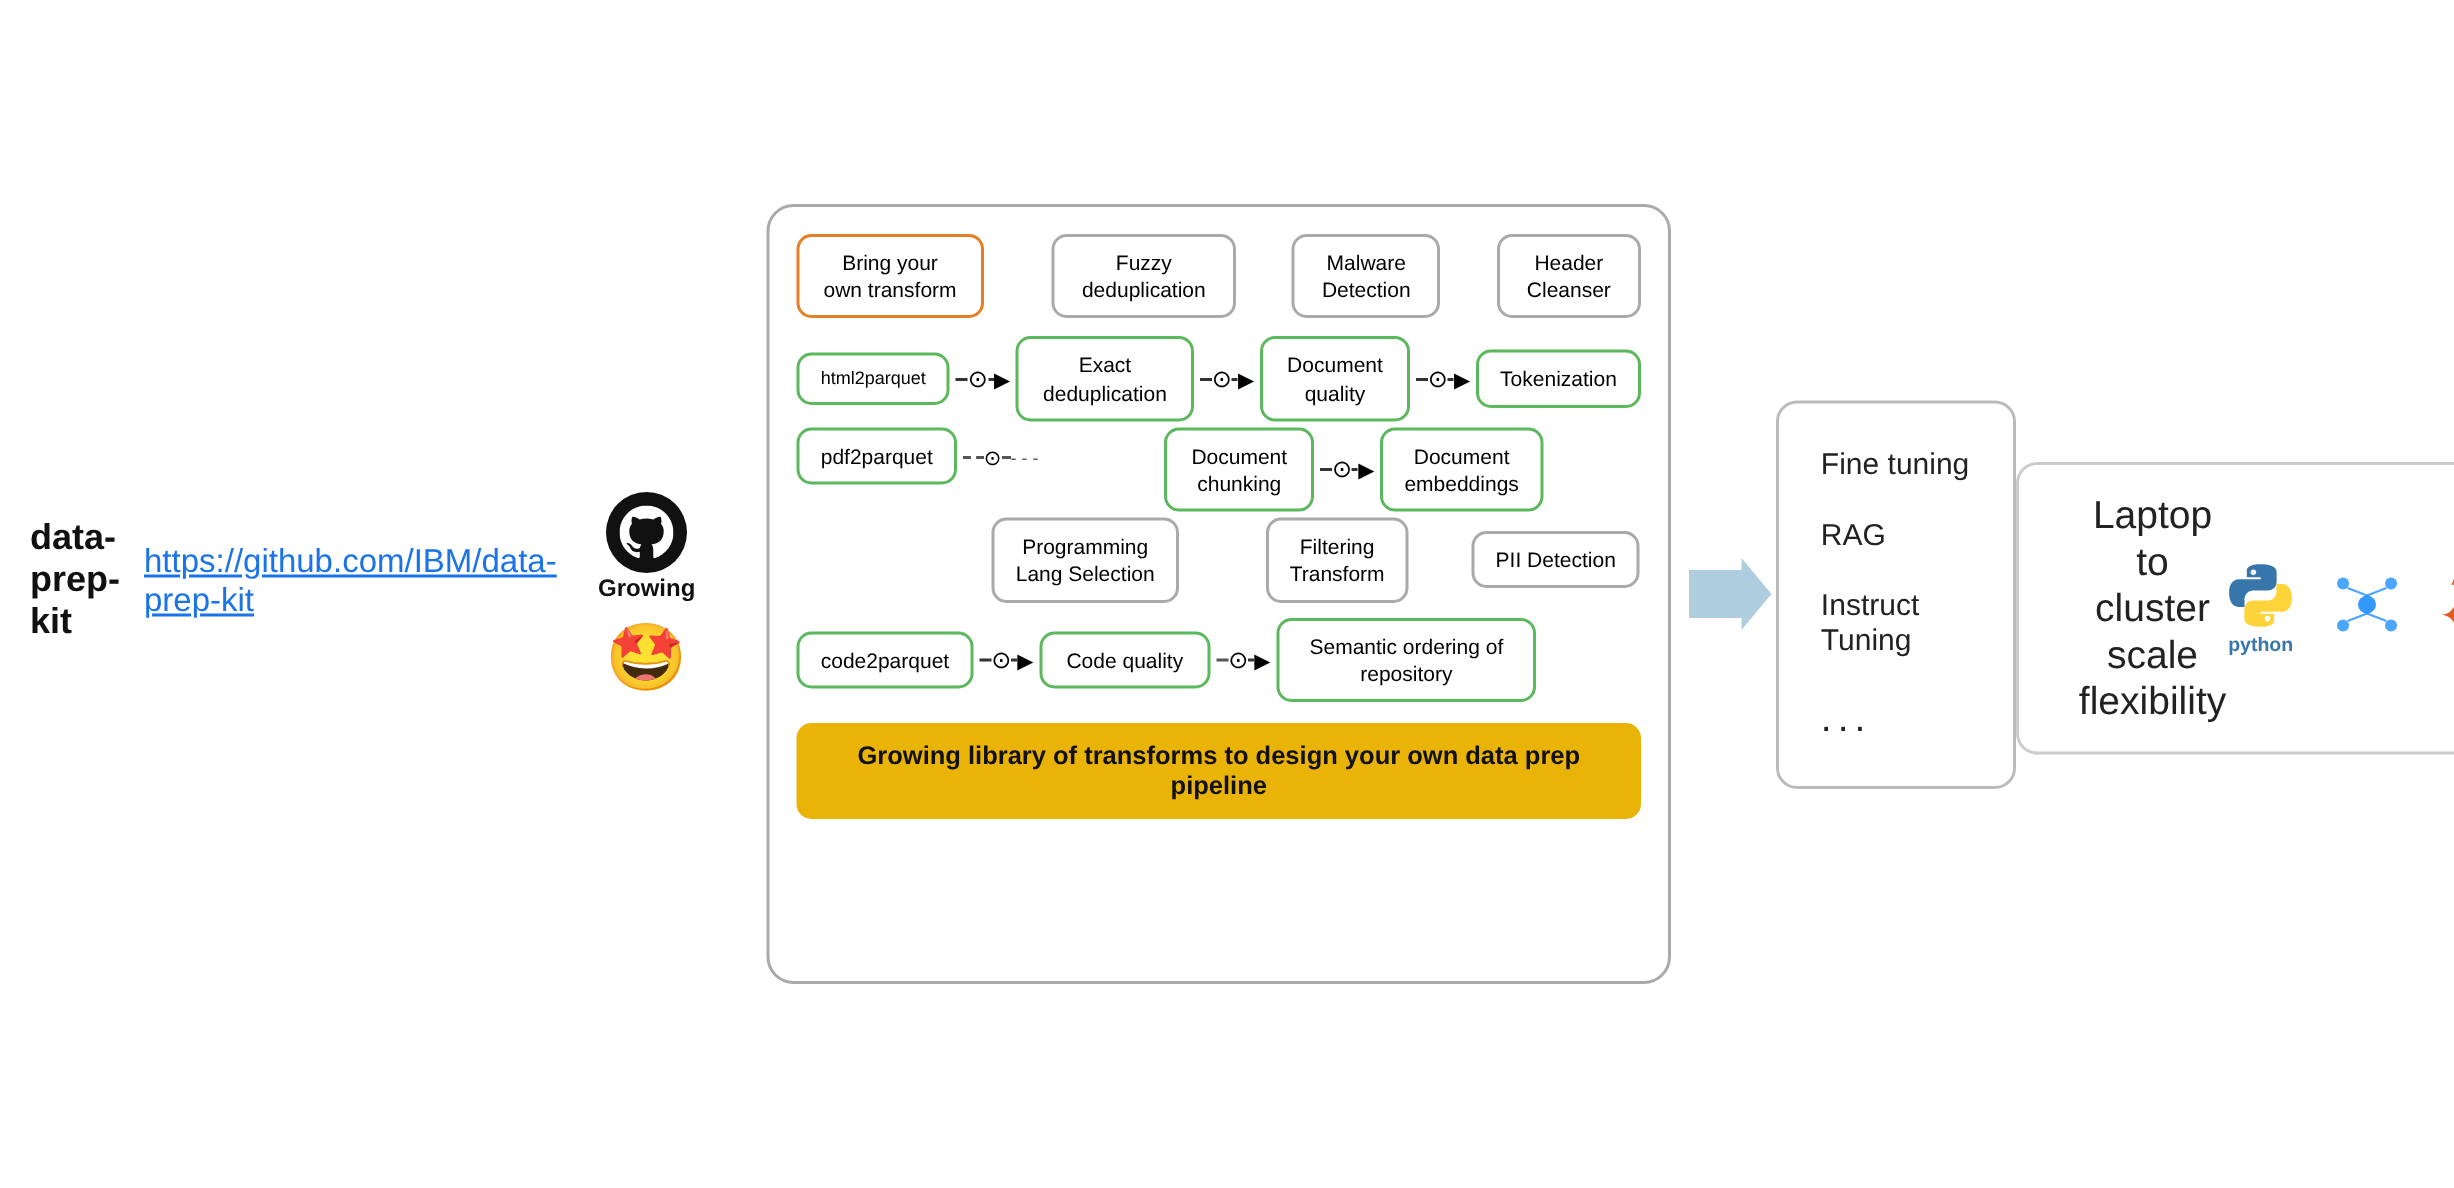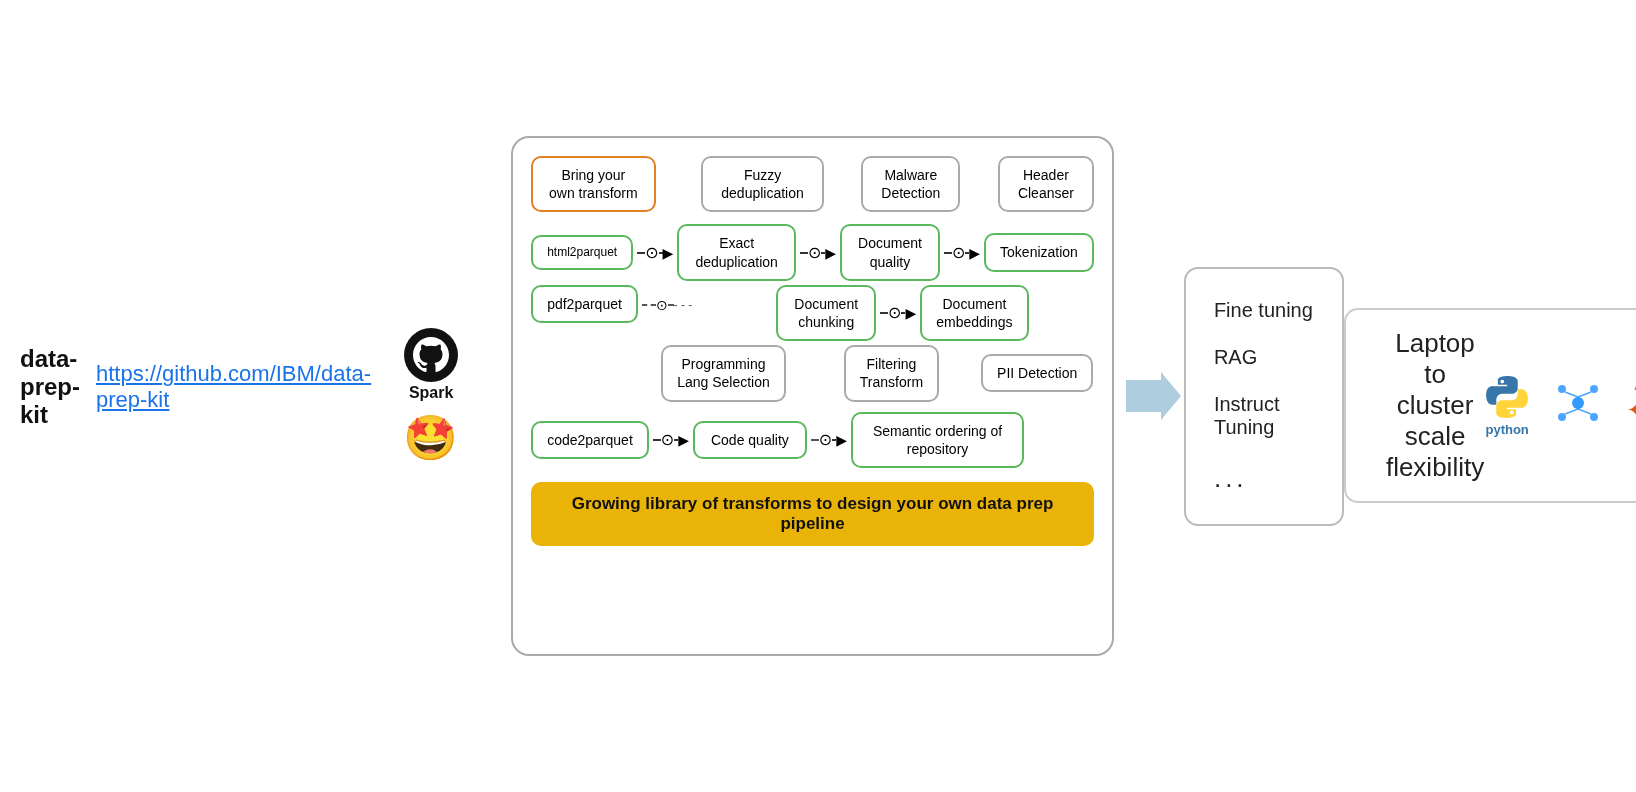--- a/index.html
+++ b/index.html
@@ -302,21 +302,21 @@
 
     <div class="left-icons">
 
       <div class="github-icon-wrap">
         <div class="github-circle">
 
           <svg width="36" height="36" viewBox="0 0 24 24" fill="white">
             <path d="M12 0C5.374 0 0 5.373 0 12c0 5.302 3.438 9.8 8.207 11.387.599.111.793-.261.793-.577v-2.234c-3.338.726-4.033-1.416-4.033-1.416-.546-1.387-1.333-1.756-1.333-1.756-1.089-.745.083-.729.083-.729 1.205.084 1.839 1.237 1.839 1.237 1.07 1.834 2.807 1.304 3.492.997.107-.775.418-1.305.762-1.604-2.665-.305-5.467-1.334-5.467-5.931 0-1.311.469-2.381 1.236-3.221-.124-.303-.535-1.524.117-3.176 0 0 1.008-.322 3.301 1.23A11.509 11.509 0 0112 5.803c1.02.005 2.047.138 3.006.404 2.291-1.552 3.297-1.23 3.297-1.23.653 1.653.242 2.874.118 3.176.77.84 1.235 1.911 1.235 3.221 0 4.609-2.807 5.624-5.479 5.921.43.372.823 1.102.823 2.222v3.293c0 .319.192.694.801.576C20.566 21.797 24 17.3 24 12c0-6.627-5.373-12-12-12z"></path>
           </svg>
         </div>
-        <span class="github-label">Spark</span>
+        <span class="github-label">Growing</span>
       </div>
 
       <div class="emoji-icon">🤩</div>
     </div>
 
     <div class="diagram-box">
 
       <div style="display:flex; gap:14px; margin-bottom:12px; align-items:center;">
 
         <div class="node-orange" style="font-size:14px; padding:8px 14px;">

